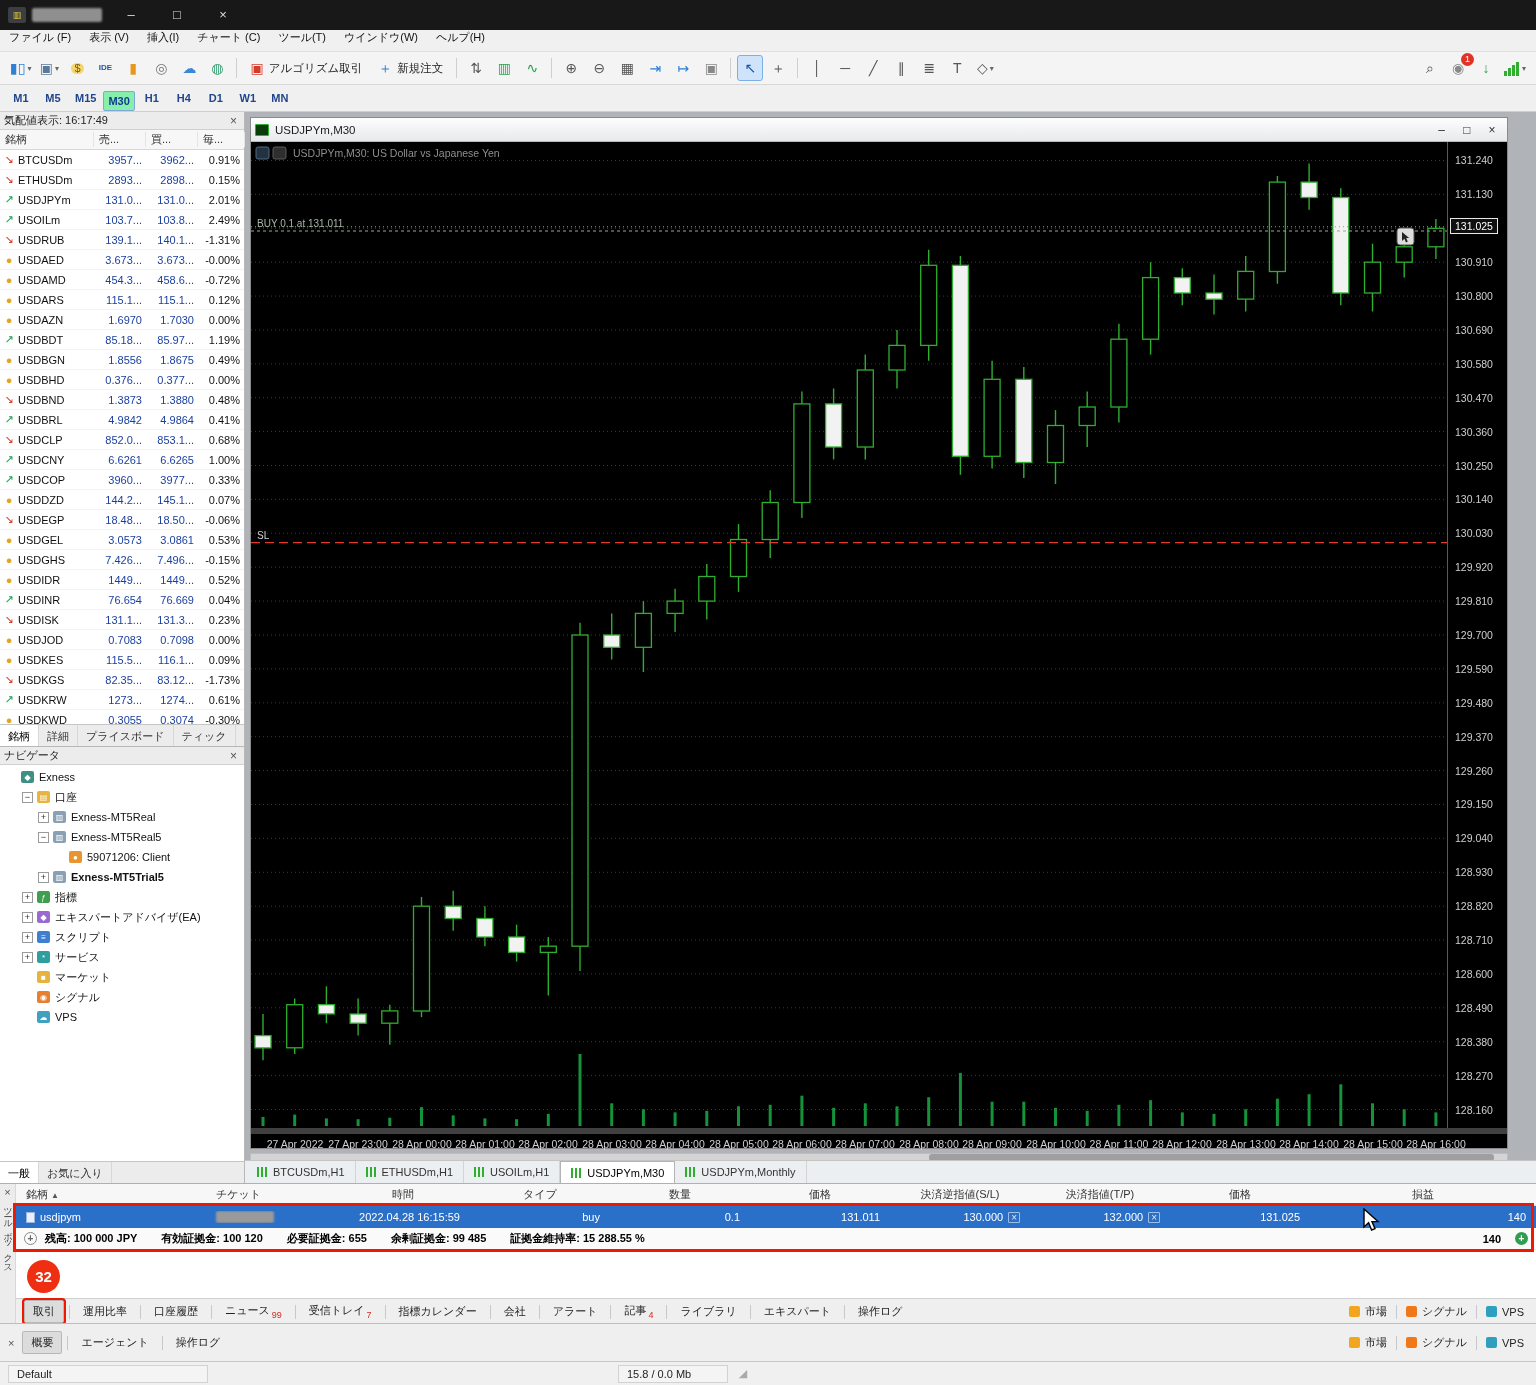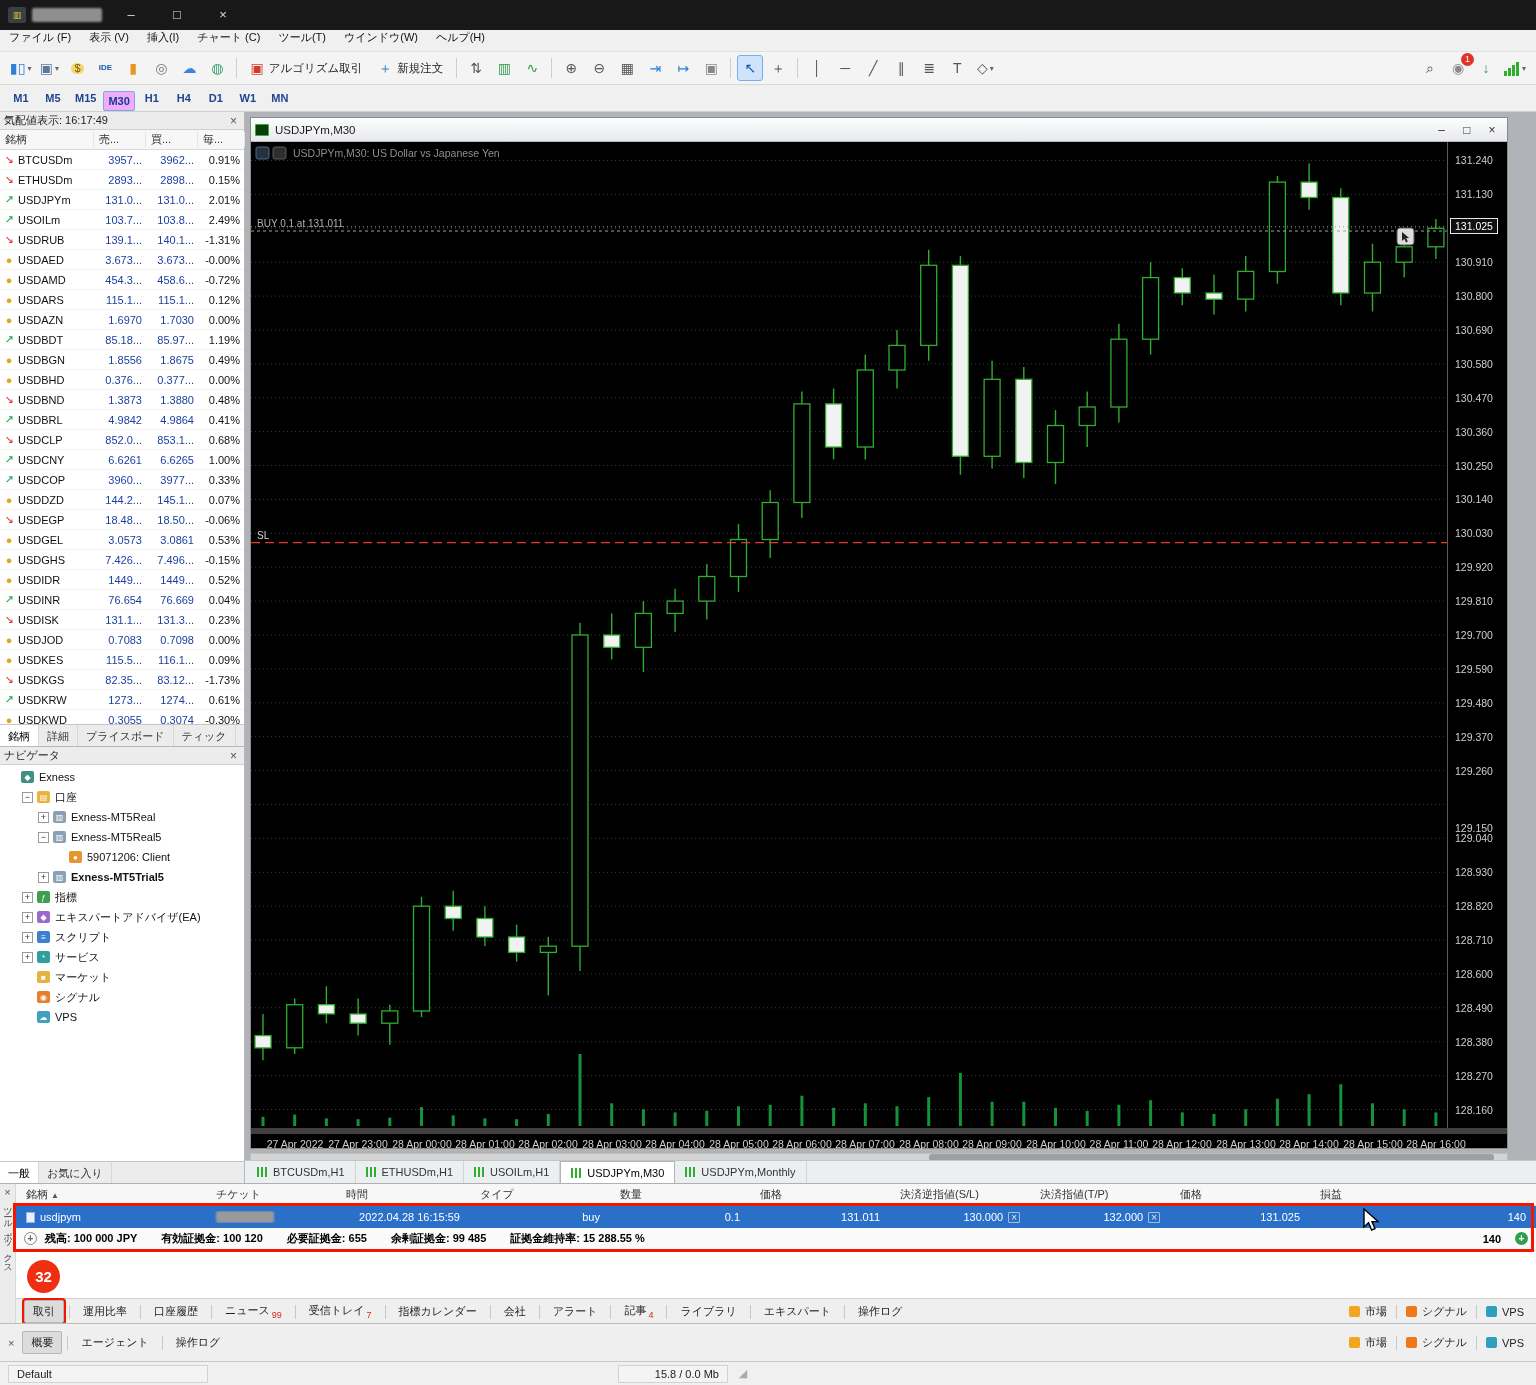--- a/index.html
+++ b/index.html
@@ -30,21 +30,21 @@
   .dd{font-size:8px;color:#666;margin-left:2px;}
   .badge{position:absolute;top:-3px;right:-4px;background:#e03328;color:#fff;border-radius:50%;width:13px;height:13px;line-height:13px;text-align:center;font-size:9px;}
   .conn-bars{display:inline-flex;align-items:flex-end;height:16px;}
   .conn-bars i{display:inline-block;width:3px;margin-right:1px;background:#2fae2f;}
   .conn-bars i:nth-child(1){height:5px;}.conn-bars i:nth-child(2){height:8px;}
   .conn-bars i:nth-child(3){height:11px;}.conn-bars i:nth-child(4){height:14px;}
 
   
   #tfbar{position:absolute;left:0;top:85px;width:1536px;height:27px;background:#f0f0f0;border-bottom:1px solid #cfcfcf;display:flex;align-items:center;padding-left:6px;}
   .tf{min-width:30px;text-align:center;padding:3px 4px;margin-right:2px;color:#20458c;font-weight:bold;border:1px solid transparent;border-radius:2px;}
-  .tf.active{background:#f0abfc;border-color:#7fa7d9;color:#123c8f;margin-top:6px;}
+  .tf.active{background:#86efac;border-color:#7fa7d9;color:#123c8f;margin-top:6px;}
 
   
   .panel-header{height:18px;background:#ececec;border-bottom:1px solid #d0d0d0;display:flex;align-items:center;padding:0 4px;color:#222;}
   .panel-header .ph-title{flex:1;}
   .panel-header .close{color:#555;font-size:12px;padding:0 3px;}
   #market-watch{position:absolute;left:0;top:112px;width:245px;height:634px;background:#fff;border-right:1px solid #b8b8b8;display:flex;flex-direction:column;}
   #mw-head{display:grid;grid-template-columns:94px 52px 52px 47px;height:20px;border-bottom:1px solid #d8d8d8;background:#f7f7f7;align-items:center;}
   .mwh{padding-left:5px;color:#333;border-right:1px solid #e4e4e4;overflow:hidden;white-space:nowrap;}
   #mw-rows{flex:1;overflow:hidden;}
   .mw-row{display:grid;grid-template-columns:18px 76px 52px 52px 47px;height:20px;align-items:center;border-bottom:1px solid #f3f3f3;}
@@ -88,21 +88,21 @@
 
   
   #toolbox{position:absolute;left:0;top:1183px;width:1536px;height:140px;background:#fff;border-top:1px solid #b0b0b0;}
   #tb-strip{position:absolute;left:0;top:0;width:16px;height:140px;background:#ececec;border-right:1px solid #d8d8d8;text-align:center;}
   #tb-strip .close{display:block;color:#555;font-size:11px;margin-top:2px;}
   #tb-strip .vlabel{writing-mode:vertical-rl;font-size:9px;color:#444;letter-spacing:1px;margin-top:3px;}
   #tb-main{position:absolute;left:16px;top:0;width:1520px;height:140px;}
   #tb-head,#tb-trade{display:grid;grid-template-columns:190px 130px 134px 140px 140px 140px 140px 140px 140px 1fr;align-items:center;}
   #tb-head{height:22px;background:#f7f7f7;border-bottom:1px solid #ddd;color:#333;}
   .th{padding:0 10px;white-space:nowrap;overflow:hidden;}
-  .th.aright{text-align:left;}
+  .th.aright{text-align:center;}
   .sort{font-size:8px;color:#555;}
   #tb-trade{height:22px;background:#2a6fc8;color:#fff;}
   .td{padding:0 10px;white-space:nowrap;overflow:hidden;display:flex;align-items:center;}
   .td.aright{justify-content:flex-end;text-align:right;}
   .doc-icon{width:9px;height:11px;background:#e8f0ff;border:1px solid #9ab4e0;margin-right:5px;display:inline-block;}
   .censor{width:58px;height:12px;background:#9a9a9a;border-radius:2px;filter:blur(1px);display:inline-block;}
   .xbtn{margin-left:5px;color:#e8e8e8;font-size:10px;border:1px solid rgba(255,255,255,.55);line-height:9px;padding:0 2px;border-radius:1px;}
   #tb-summary{height:22px;display:flex;align-items:center;background:#fafafa;border-bottom:1px solid #e6e6e6;font-weight:bold;color:#000;}
   .plus-circle{width:13px;height:13px;border:1px solid #8a8a8a;border-radius:50%;color:#666;font-size:10px;line-height:11px;text-align:center;margin:0 8px;}
   #tb-sum-items{flex:1;display:flex;}
@@ -123,21 +123,21 @@
 
   
   #agent-panel{position:absolute;left:0;top:1323px;width:1536px;height:38px;background:#efefef;border-top:1px solid #bdbdbd;display:flex;align-items:center;justify-content:space-between;padding:0 8px;}
   #agent-left{display:flex;align-items:center;}
   #agent-left .close{color:#555;margin-right:8px;}
   #statusbar{position:absolute;left:0;top:1361px;width:1536px;height:24px;background:#f0f0f0;border-top:1px solid #c8c8c8;display:flex;align-items:center;padding-left:8px;color:#222;}
   #sb-help{flex:1;}
   .sb-cell{border:1px solid #d2d2d2;background:#f4f4f4;height:18px;line-height:16px;padding:0 8px;margin-right:6px;white-space:nowrap;}
   #sb-profile{width:200px;}
   #sb-gap{width:404px;height:18px;}
-  #sb-traffic{width:110px;text-align:right;}
+  #sb-traffic{width:110px;}
   #sb-grip{width:18px;color:#aaa;text-align:center;}
 
   
   #anno-rect{position:absolute;left:13px;top:1203px;width:1521px;height:49px;border:3px solid #f01800;pointer-events:none;z-index:50;}
   #anno-circle{position:absolute;left:27px;top:1260px;width:33px;height:33px;border-radius:50%;background:#ee2f12;color:#fff;font-size:15px;font-weight:bold;line-height:33px;text-align:center;z-index:50;}
   #cursor{position:absolute;left:1362px;top:1208px;z-index:60;pointer-events:none;}
 </style>
 </head>
 <body>
 
@@ -772,21 +772,21 @@
           <span class="ptick" style="top:318px">130.250</span>
           <span class="ptick" style="top:351px">130.140</span>
           <span class="ptick" style="top:385px">130.030</span>
           <span class="ptick" style="top:419px">129.920</span>
           <span class="ptick" style="top:453px">129.810</span>
           <span class="ptick" style="top:487px">129.700</span>
           <span class="ptick" style="top:521px">129.590</span>
           <span class="ptick" style="top:555px">129.480</span>
           <span class="ptick" style="top:589px">129.370</span>
           <span class="ptick" style="top:623px">129.260</span>
-          <span class="ptick" style="top:680px">129.150</span>
+          <span class="ptick" style="top:656px">129.150</span>
           <span class="ptick" style="top:690px">129.040</span>
           <span class="ptick" style="top:724px">128.930</span>
           <span class="ptick" style="top:758px">128.820</span>
           <span class="ptick" style="top:792px">128.710</span>
           <span class="ptick" style="top:826px">128.600</span>
           <span class="ptick" style="top:860px">128.490</span>
           <span class="ptick" style="top:894px">128.380</span>
           <span class="ptick" style="top:928px">128.270</span>
           <span class="ptick" style="top:962px">128.160</span>
           <span id="cprice" style="top:76px">131.025</span>

